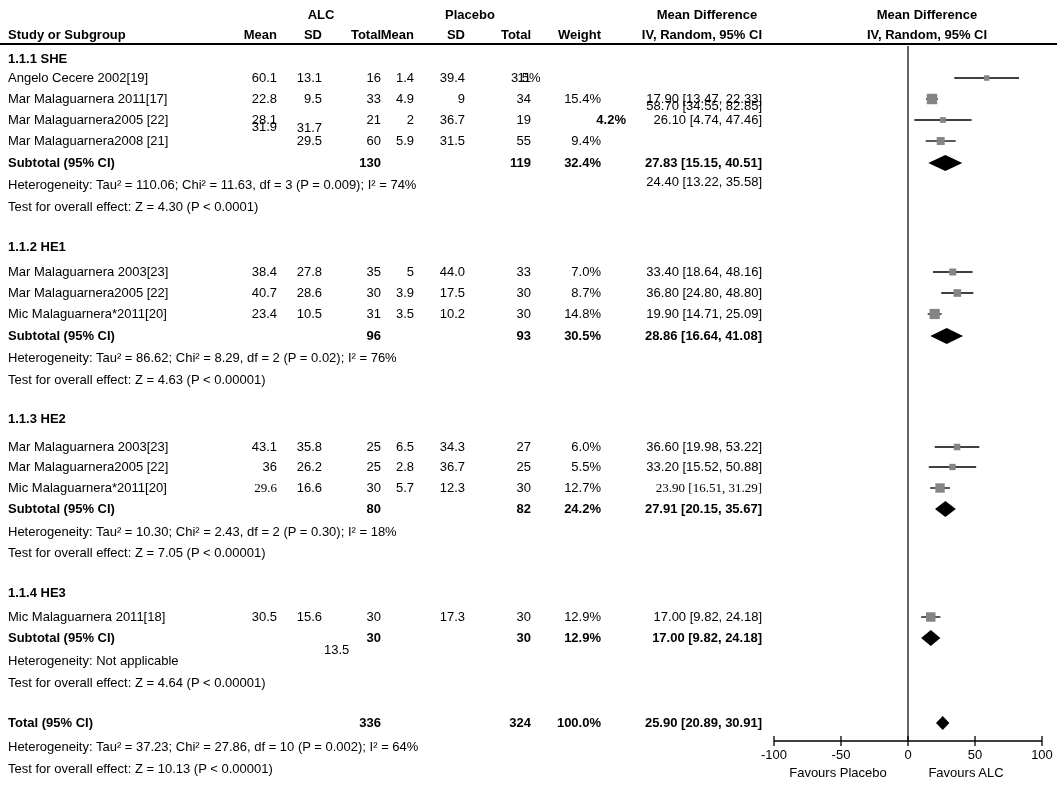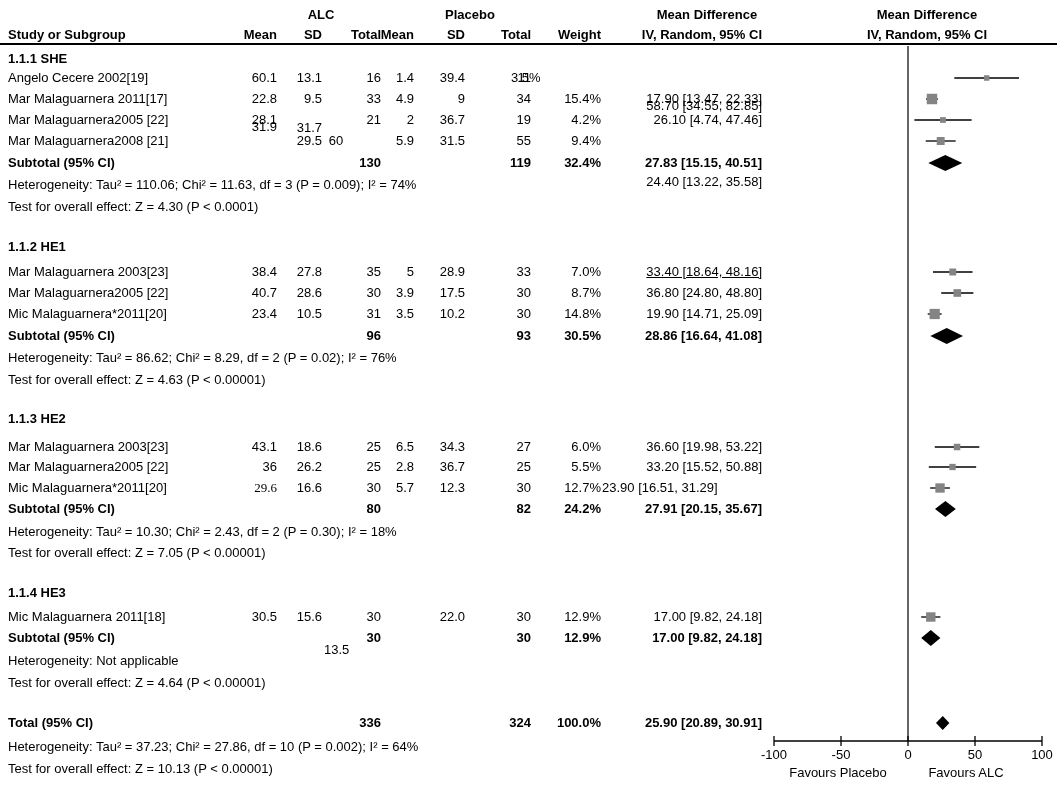--- a/index.html
+++ b/index.html
@@ -68,48 +68,48 @@
       <div class="cell" style="left: 441px; top: 89px; width: 90px; text-align: right;">34</div>
       <div class="cell" style="left: 511px; top: 89px; width: 90px; text-align: right;">15.4%</div>
       <div class="cell" style="left: 602px; top: 89px; width: 160px; text-align: right;">17.90 [13.47, 22.33]</div>
       <div class="cell" style="left: 8px; top: 110px;">Mar Malaguarnera2005 [22]</div>
       <div class="cell" style="left: 187px; top: 110px; width: 90px; text-align: right;">28.1</div>
       <div class="cell" style="left: 232px; top: 110px; width: 90px; text-align: right; margin-top: 8px;">31.7</div>
       <div class="cell" style="left: 291px; top: 110px; width: 90px; text-align: right;">21</div>
       <div class="cell" style="left: 324px; top: 110px; width: 90px; text-align: right;">2</div>
       <div class="cell" style="left: 375px; top: 110px; width: 90px; text-align: right;">36.7</div>
       <div class="cell" style="left: 441px; top: 110px; width: 90px; text-align: right;">19</div>
-      <div class="cell" style="left: 511px; top: 110px; width: 90px; text-align: right;">4.2%</div>
+      <div class="cell" style="left: 536px; top: 110px; width: 90px; text-align: right; font-weight: bold;">4.2%</div>
       <div class="cell" style="left: 602px; top: 110px; width: 160px; text-align: right;">26.10 [4.74, 47.46]</div>
       <div class="cell" style="left: 8px; top: 131px;">Mar Malaguarnera2008 [21]</div>
       <div class="cell" style="left: 187px; top: 117px; width: 90px; text-align: right;">31.9</div>
       <div class="cell" style="left: 232px; top: 131px; width: 90px; text-align: right;">29.5</div>
-      <div class="cell" style="left: 291px; top: 131px; width: 90px; text-align: center;">60</div>
+      <div class="cell" style="left: 291px; top: 131px; width: 90px; text-align: right;">60</div>
       <div class="cell" style="left: 324px; top: 131px; width: 90px; text-align: right;">5.9</div>
       <div class="cell" style="left: 375px; top: 131px; width: 90px; text-align: right;">31.5</div>
       <div class="cell" style="left: 441px; top: 131px; width: 90px; text-align: right;">55</div>
       <div class="cell" style="left: 511px; top: 131px; width: 90px; text-align: right;">9.4%</div>
       <div class="cell" style="left: 602px; top: 131px; width: 160px; text-align: right; margin-top: 41px;">24.40 [13.22, 35.58]</div>
       <div class="cell b" style="left: 8px; top: 153px;">Subtotal (95% CI)</div>
       <div class="cell b" style="left: 291px; top: 153px; width: 90px; text-align: right;">130</div>
       <div class="cell b" style="left: 441px; top: 153px; width: 90px; text-align: right;">119</div>
       <div class="cell b" style="left: 511px; top: 153px; width: 90px; text-align: right;">32.4%</div>
       <div class="cell b" style="left: 602px; top: 153px; width: 160px; text-align: right;">27.83 [15.15, 40.51]</div>
       <div class="cell" style="left: 8px; top: 175px;">Heterogeneity: Tau² = 110.06; Chi² = 11.63, df = 3 (P = 0.009); I² = 74%</div>
       <div class="cell" style="left: 8px; top: 197px;">Test for overall effect: Z = 4.30 (P &lt; 0.0001)</div>
       <div class="cell b" style="left: 8px; top: 237px;">1.1.2 HE1</div>
       <div class="cell" style="left: 8px; top: 262px;">Mar Malaguarnera 2003[23]</div>
       <div class="cell" style="left: 187px; top: 262px; width: 90px; text-align: right;">38.4</div>
       <div class="cell" style="left: 232px; top: 262px; width: 90px; text-align: right;">27.8</div>
       <div class="cell" style="left: 291px; top: 262px; width: 90px; text-align: right;">35</div>
       <div class="cell" style="left: 324px; top: 262px; width: 90px; text-align: right;">5</div>
-      <div class="cell" style="left: 375px; top: 262px; width: 90px; text-align: right;">28.9</div>
+      <div class="cell" style="left: 375px; top: 262px; width: 90px; text-align: right;">44.0</div>
       <div class="cell" style="left: 441px; top: 262px; width: 90px; text-align: right;">33</div>
       <div class="cell" style="left: 511px; top: 262px; width: 90px; text-align: right;">7.0%</div>
-      <div class="cell" style="left: 602px; top: 262px; width: 160px; text-align: right; text-decoration: underline;">33.40 [18.64, 48.16]</div>
+      <div class="cell" style="left: 602px; top: 262px; width: 160px; text-align: right;">33.40 [18.64, 48.16]</div>
       <div class="cell" style="left: 8px; top: 283px;">Mar Malaguarnera2005 [22]</div>
       <div class="cell" style="left: 187px; top: 283px; width: 90px; text-align: right;">40.7</div>
       <div class="cell" style="left: 232px; top: 283px; width: 90px; text-align: right;">28.6</div>
       <div class="cell" style="left: 291px; top: 283px; width: 90px; text-align: right;">30</div>
       <div class="cell" style="left: 324px; top: 283px; width: 90px; text-align: right;">3.9</div>
       <div class="cell" style="left: 375px; top: 283px; width: 90px; text-align: right;">17.5</div>
       <div class="cell" style="left: 441px; top: 283px; width: 90px; text-align: right;">30</div>
       <div class="cell" style="left: 511px; top: 283px; width: 90px; text-align: right;">8.7%</div>
       <div class="cell" style="left: 602px; top: 283px; width: 160px; text-align: right;">36.80 [24.80, 48.80]</div>
       <div class="cell" style="left: 8px; top: 304px;">Mic Malaguarnera*2011[20]</div>
@@ -124,21 +124,21 @@
       <div class="cell b" style="left: 8px; top: 326px;">Subtotal (95% CI)</div>
       <div class="cell b" style="left: 291px; top: 326px; width: 90px; text-align: right;">96</div>
       <div class="cell b" style="left: 441px; top: 326px; width: 90px; text-align: right;">93</div>
       <div class="cell b" style="left: 511px; top: 326px; width: 90px; text-align: right;">30.5%</div>
       <div class="cell b" style="left: 602px; top: 326px; width: 160px; text-align: right;">28.86 [16.64, 41.08]</div>
       <div class="cell" style="left: 8px; top: 348px;">Heterogeneity: Tau² = 86.62; Chi² = 8.29, df = 2 (P = 0.02); I² = 76%</div>
       <div class="cell" style="left: 8px; top: 370px;">Test for overall effect: Z = 4.63 (P &lt; 0.00001)</div>
       <div class="cell b" style="left: 8px; top: 409px;">1.1.3 HE2</div>
       <div class="cell" style="left: 8px; top: 437px;">Mar Malaguarnera 2003[23]</div>
       <div class="cell" style="left: 187px; top: 437px; width: 90px; text-align: right;">43.1</div>
-      <div class="cell" style="left: 232px; top: 437px; width: 90px; text-align: right;">18.6</div>
+      <div class="cell" style="left: 232px; top: 437px; width: 90px; text-align: right;">35.8</div>
       <div class="cell" style="left: 291px; top: 437px; width: 90px; text-align: right;">25</div>
       <div class="cell" style="left: 324px; top: 437px; width: 90px; text-align: right;">6.5</div>
       <div class="cell" style="left: 375px; top: 437px; width: 90px; text-align: right;">34.3</div>
       <div class="cell" style="left: 441px; top: 437px; width: 90px; text-align: right;">27</div>
       <div class="cell" style="left: 511px; top: 437px; width: 90px; text-align: right;">6.0%</div>
       <div class="cell" style="left: 602px; top: 437px; width: 160px; text-align: right;">36.60 [19.98, 53.22]</div>
       <div class="cell" style="left: 8px; top: 457px;">Mar Malaguarnera2005 [22]</div>
       <div class="cell" style="left: 187px; top: 457px; width: 90px; text-align: right;">36</div>
       <div class="cell" style="left: 232px; top: 457px; width: 90px; text-align: right;">26.2</div>
       <div class="cell" style="left: 291px; top: 457px; width: 90px; text-align: right;">25</div>
@@ -148,35 +148,35 @@
       <div class="cell" style="left: 511px; top: 457px; width: 90px; text-align: right;">5.5%</div>
       <div class="cell" style="left: 602px; top: 457px; width: 160px; text-align: right;">33.20 [15.52, 50.88]</div>
       <div class="cell" style="left: 8px; top: 478px;">Mic Malaguarnera*2011[20]</div>
       <div class="cell" style="left: 187px; top: 478px; width: 90px; text-align: right; font-family: Liberation Serif, serif;">29.6</div>
       <div class="cell" style="left: 232px; top: 478px; width: 90px; text-align: right;">16.6</div>
       <div class="cell" style="left: 291px; top: 478px; width: 90px; text-align: right;">30</div>
       <div class="cell" style="left: 324px; top: 478px; width: 90px; text-align: right;">5.7</div>
       <div class="cell" style="left: 375px; top: 478px; width: 90px; text-align: right;">12.3</div>
       <div class="cell" style="left: 441px; top: 478px; width: 90px; text-align: right;">30</div>
       <div class="cell" style="left: 511px; top: 478px; width: 90px; text-align: right;">12.7%</div>
-      <div class="cell" style="left: 602px; top: 478px; width: 160px; ">23.90 [16.51, 31.29]</div>
+      <div class="cell" style="left: 602px; top: 478px; width: 160px; text-align: right; font-family: Liberation Serif, serif;">23.90 [16.51, 31.29]</div>
       <div class="cell b" style="left: 8px; top: 499px;">Subtotal (95% CI)</div>
       <div class="cell b" style="left: 291px; top: 499px; width: 90px; text-align: right;">80</div>
       <div class="cell b" style="left: 441px; top: 499px; width: 90px; text-align: right;">82</div>
       <div class="cell b" style="left: 511px; top: 499px; width: 90px; text-align: right;">24.2%</div>
       <div class="cell b" style="left: 602px; top: 499px; width: 160px; text-align: right;">27.91 [20.15, 35.67]</div>
       <div class="cell" style="left: 8px; top: 522px;">Heterogeneity: Tau² = 10.30; Chi² = 2.43, df = 2 (P = 0.30); I² = 18%</div>
       <div class="cell" style="left: 8px; top: 543px;">Test for overall effect: Z = 7.05 (P &lt; 0.00001)</div>
       <div class="cell b" style="left: 8px; top: 583px;">1.1.4 HE3</div>
       <div class="cell" style="left: 8px; top: 607px;">Mic Malaguarnera 2011[18]</div>
       <div class="cell" style="left: 187px; top: 607px; width: 90px; text-align: right;">30.5</div>
       <div class="cell" style="left: 232px; top: 607px; width: 90px; text-align: right;">15.6</div>
       <div class="cell" style="left: 291px; top: 607px; width: 90px; text-align: right;">30</div>
       <div class="cell" style="left: 324px; top: 640px; width: 90px; text-align: left;">13.5</div>
-      <div class="cell" style="left: 375px; top: 607px; width: 90px; text-align: right;">22.0</div>
+      <div class="cell" style="left: 375px; top: 607px; width: 90px; text-align: right;">17.3</div>
       <div class="cell" style="left: 441px; top: 607px; width: 90px; text-align: right;">30</div>
       <div class="cell" style="left: 511px; top: 607px; width: 90px; text-align: right;">12.9%</div>
       <div class="cell" style="left: 602px; top: 607px; width: 160px; text-align: right;">17.00 [9.82, 24.18]</div>
       <div class="cell b" style="left: 8px; top: 628px;">Subtotal (95% CI)</div>
       <div class="cell b" style="left: 291px; top: 628px; width: 90px; text-align: right;">30</div>
       <div class="cell b" style="left: 441px; top: 628px; width: 90px; text-align: right;">30</div>
       <div class="cell b" style="left: 511px; top: 628px; width: 90px; text-align: right;">12.9%</div>
       <div class="cell b" style="left: 602px; top: 628px; width: 160px; text-align: right;">17.00 [9.82, 24.18]</div>
       <div class="cell" style="left: 8px; top: 651px;">Heterogeneity: Not applicable</div>
       <div class="cell" style="left: 8px; top: 673px;">Test for overall effect: Z = 4.64 (P &lt; 0.00001)</div>

